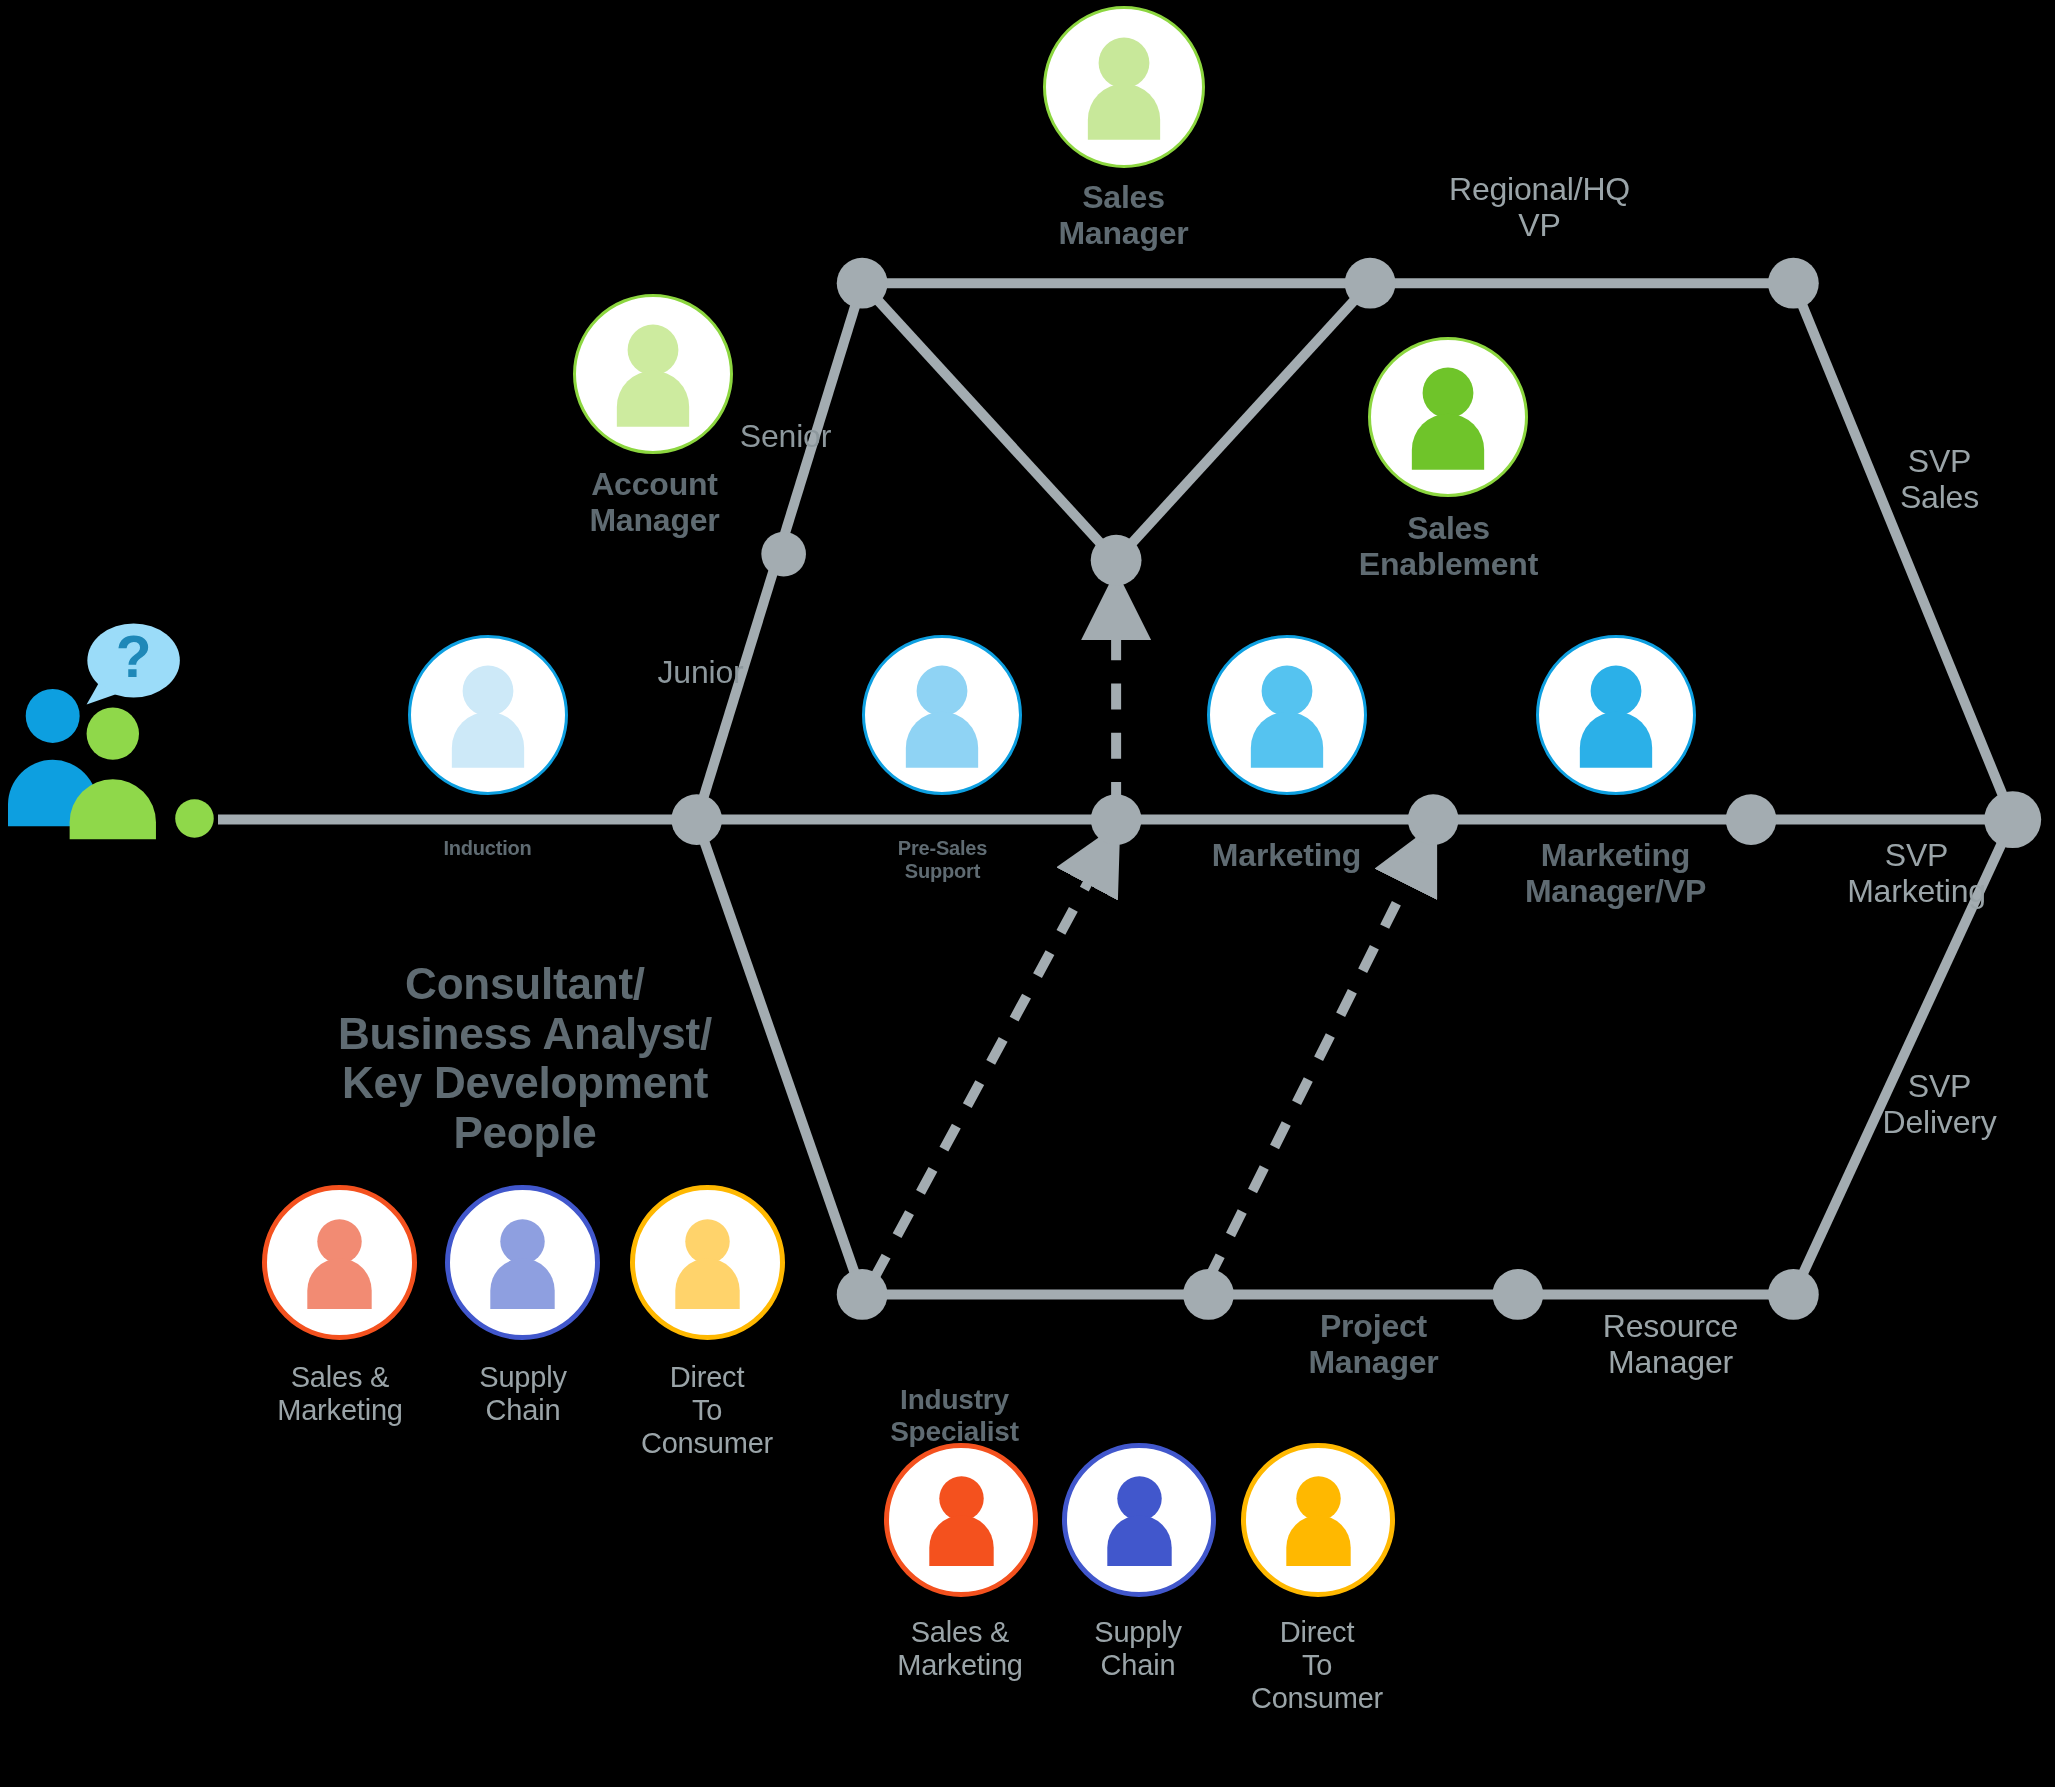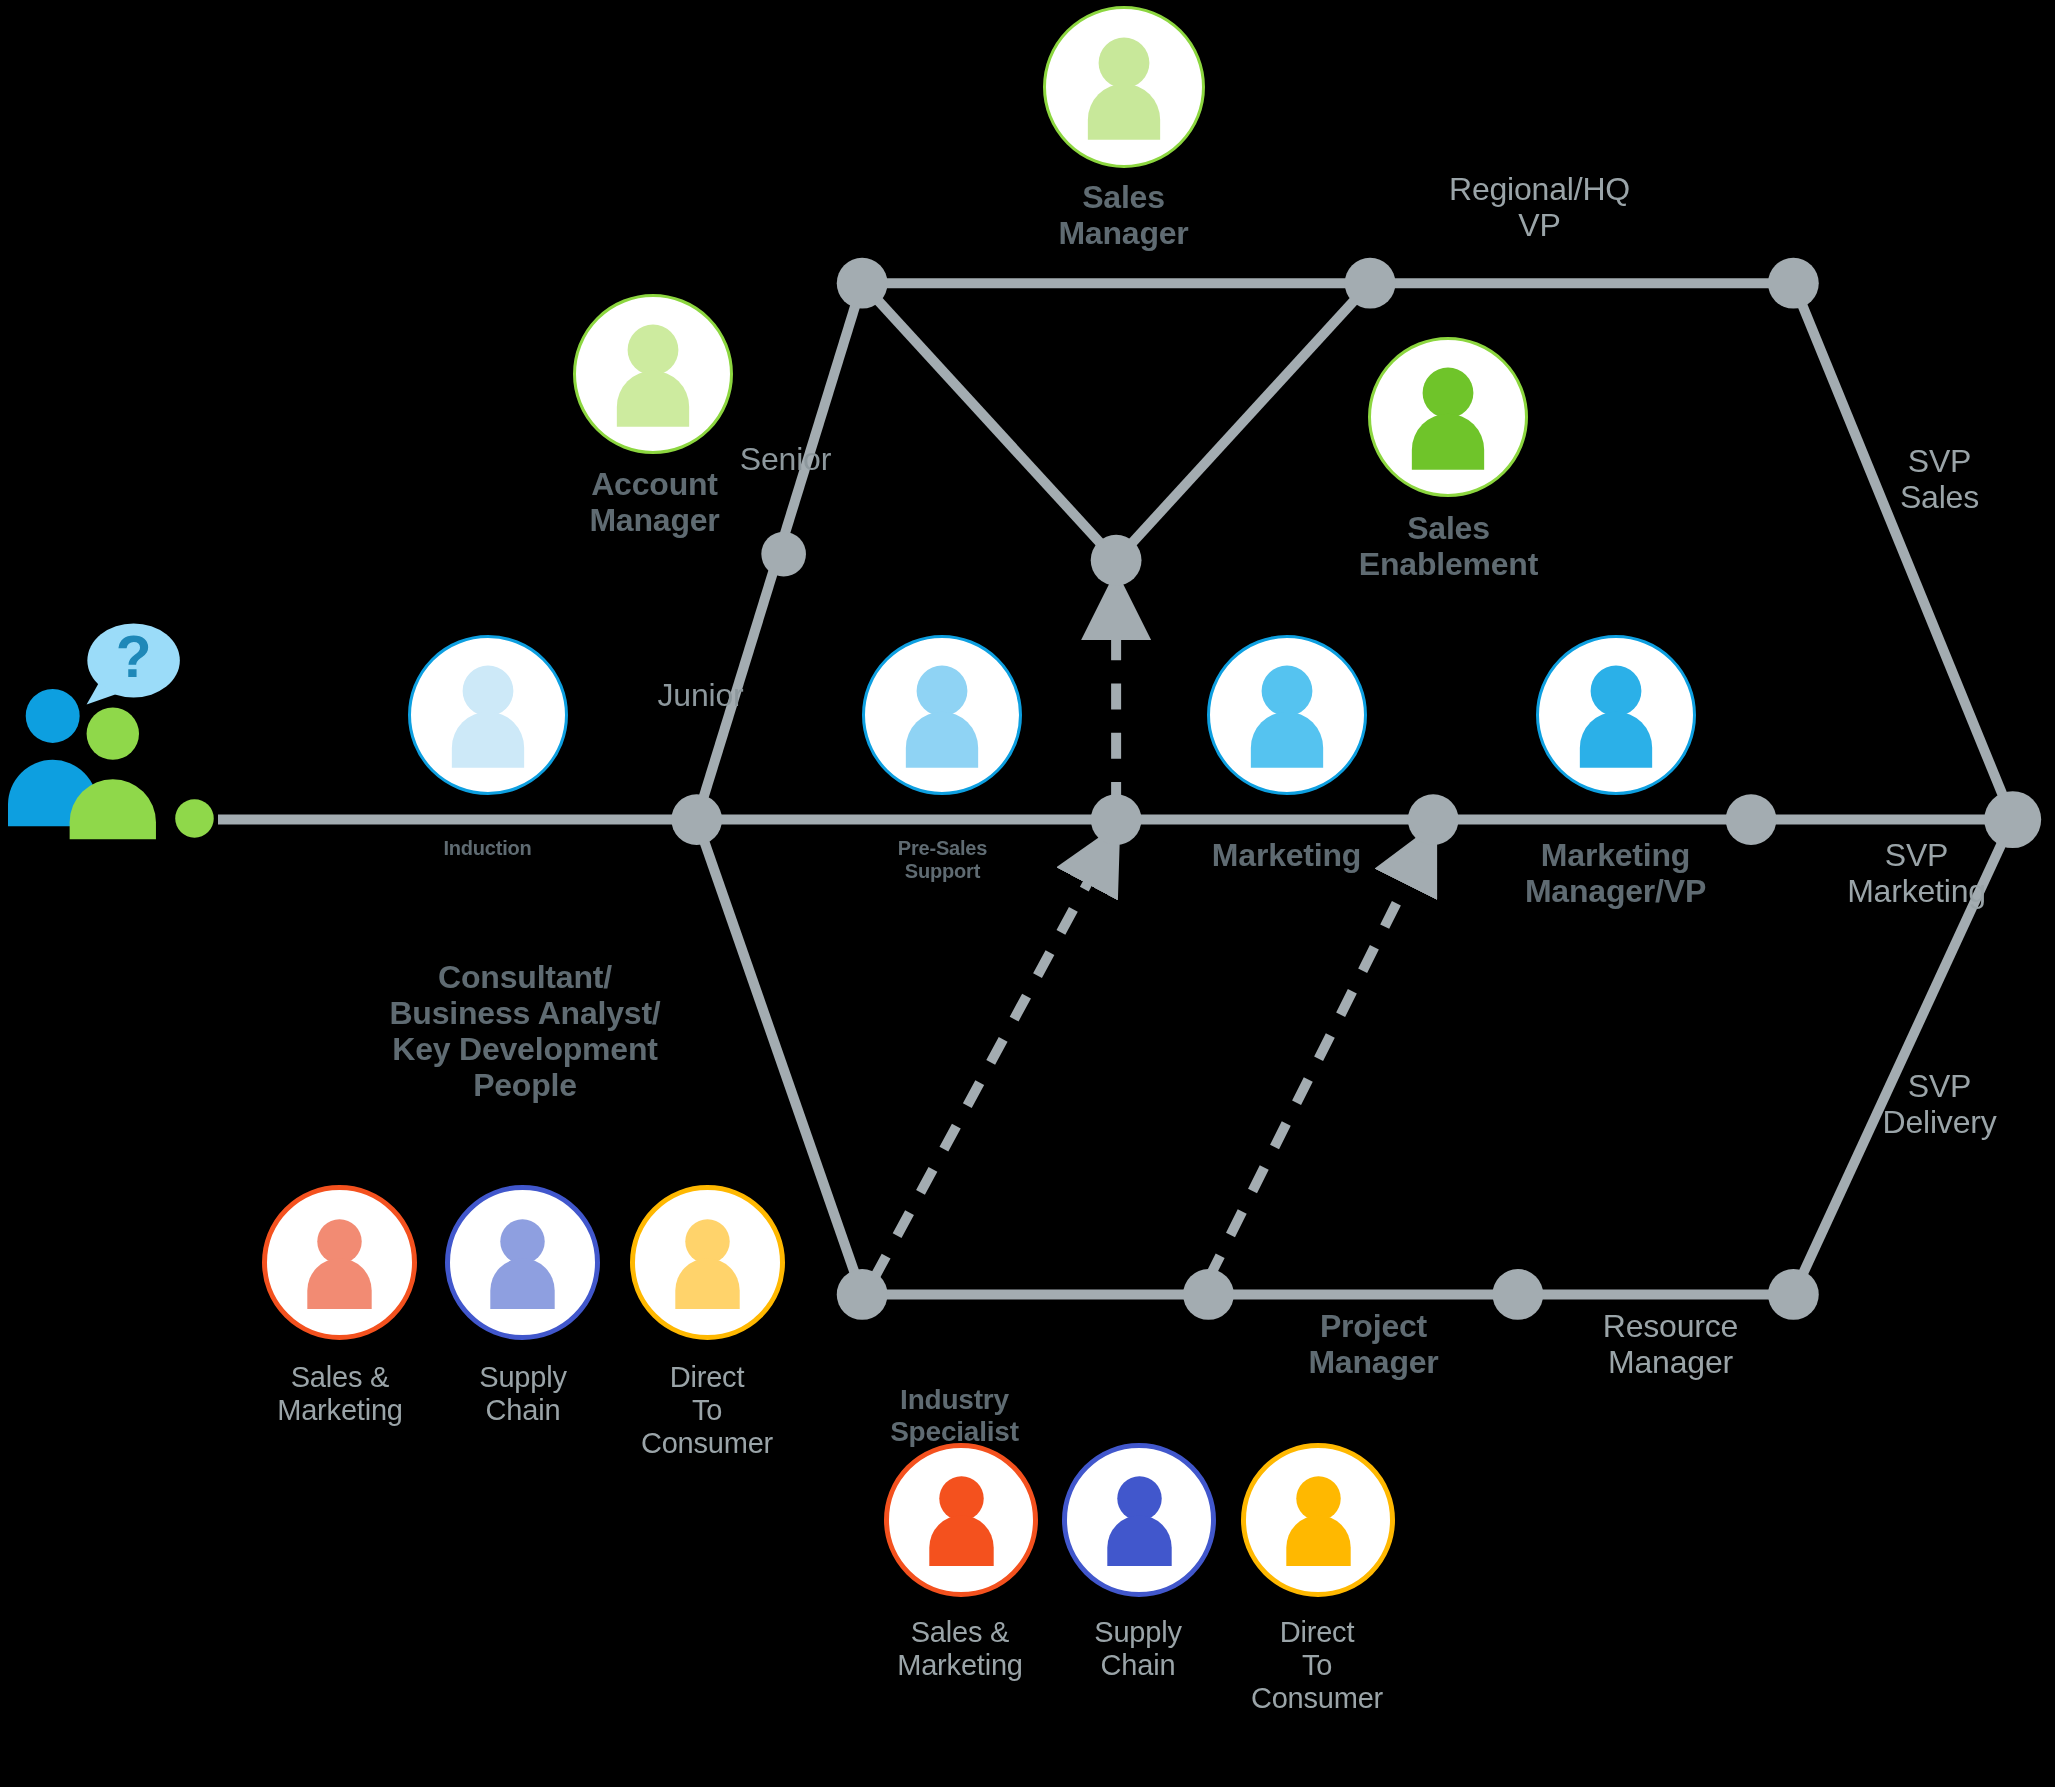--- a/index.html
+++ b/index.html
@@ -37,21 +37,21 @@
   
   .lbl {
     position: absolute;
     text-align: center;
     line-height: 1.13;
     white-space: pre-line;
     letter-spacing: -0.2px;
   }
   .lbl-bold   { font-weight: 700; color: #5f6b72; }
   .lbl-reg    { font-weight: 400; color: #9aa4a8; }
-  .lbl-mid    { font-weight: 400; color: #8d989d; margin-top: 23px; }
+  .lbl-mid    { font-weight: 400; color: #8d989d; }
   
   #people-cluster { position: absolute; left: 7.7px; top: 608px; width: 262px; height: 239px; }
 </style>
 </head>
 <body>
 
 <div id="stage">
 
   <svg class="layer" viewBox="0 0 2671 2322" xmlns="http://www.w3.org/2000/svg">
     <defs>
@@ -207,21 +207,21 @@
 
   <div class="lbl lbl-bold" style="left:816px;top:1384px;width:277px;font-size:28px;">Industry
 Specialist</div>
 
   <div class="lbl lbl-bold" style="left:1235px;top:1308px;width:277px;font-size:32px;">Project
 Manager</div>
 
   <div class="lbl lbl-reg" style="left:1532px;top:1308px;width:277px;font-size:32px;">Resource
 Manager</div>
 
-  <div class="lbl lbl-bold" style="left:302px;top:959px;width:446px;font-size:32px;">Consultant/
+  <div class="lbl lbl-bold" style="left:302px;top:959px;width:446px;font-size:44px;">Consultant/
 Business Analyst/
 Key Development
 People</div>
 
   <div class="avatar" style="left:262px;top:1185px;width:155px;height:155px;border:5.4px solid #f4511e;">
     <svg width="89" height="92" viewBox="0 0 116 120">
       <circle cx="58" cy="32" r="29" fill="#f28b73"></circle>
       <path d="M16 120 v-24 a42 42 0 0 1 84 0 v24 Z" fill="#f28b73"></path>
     </svg>
   </div>

